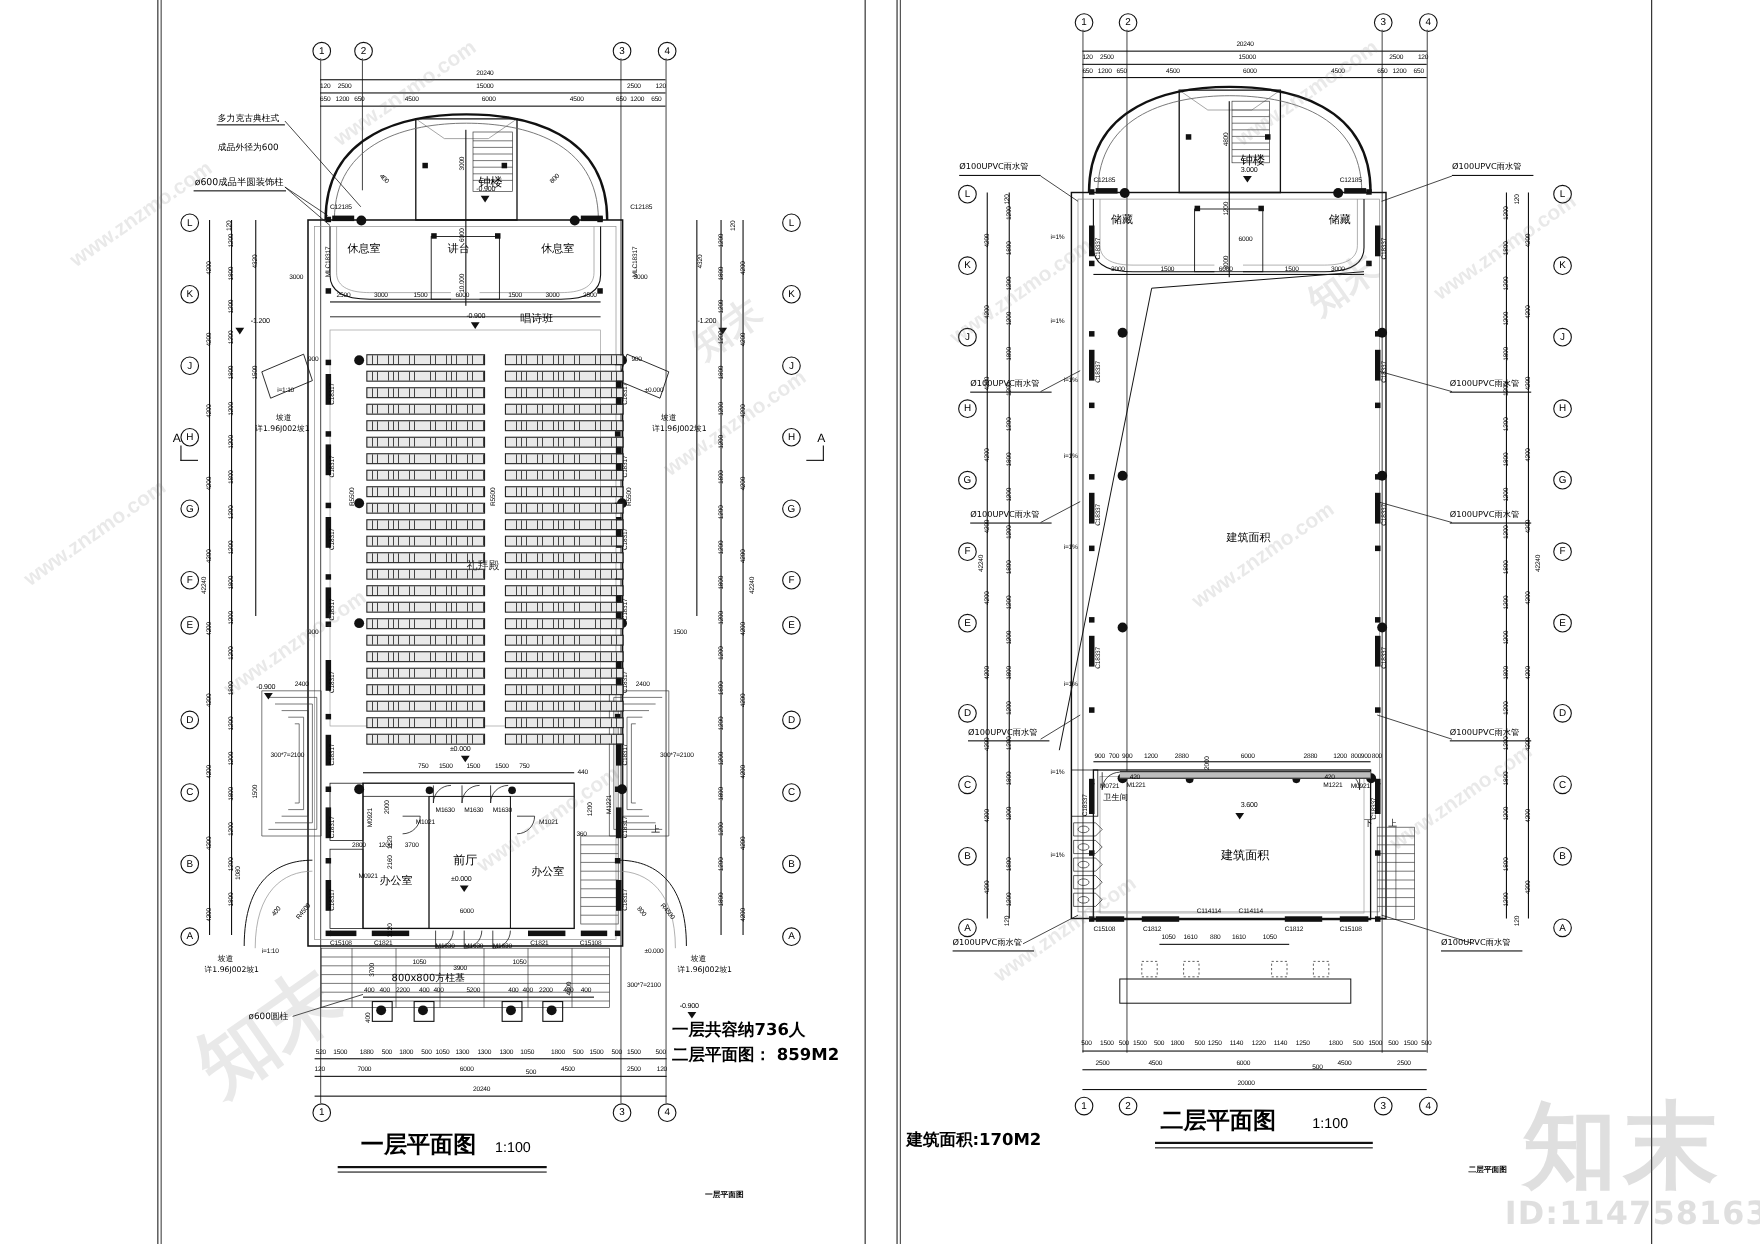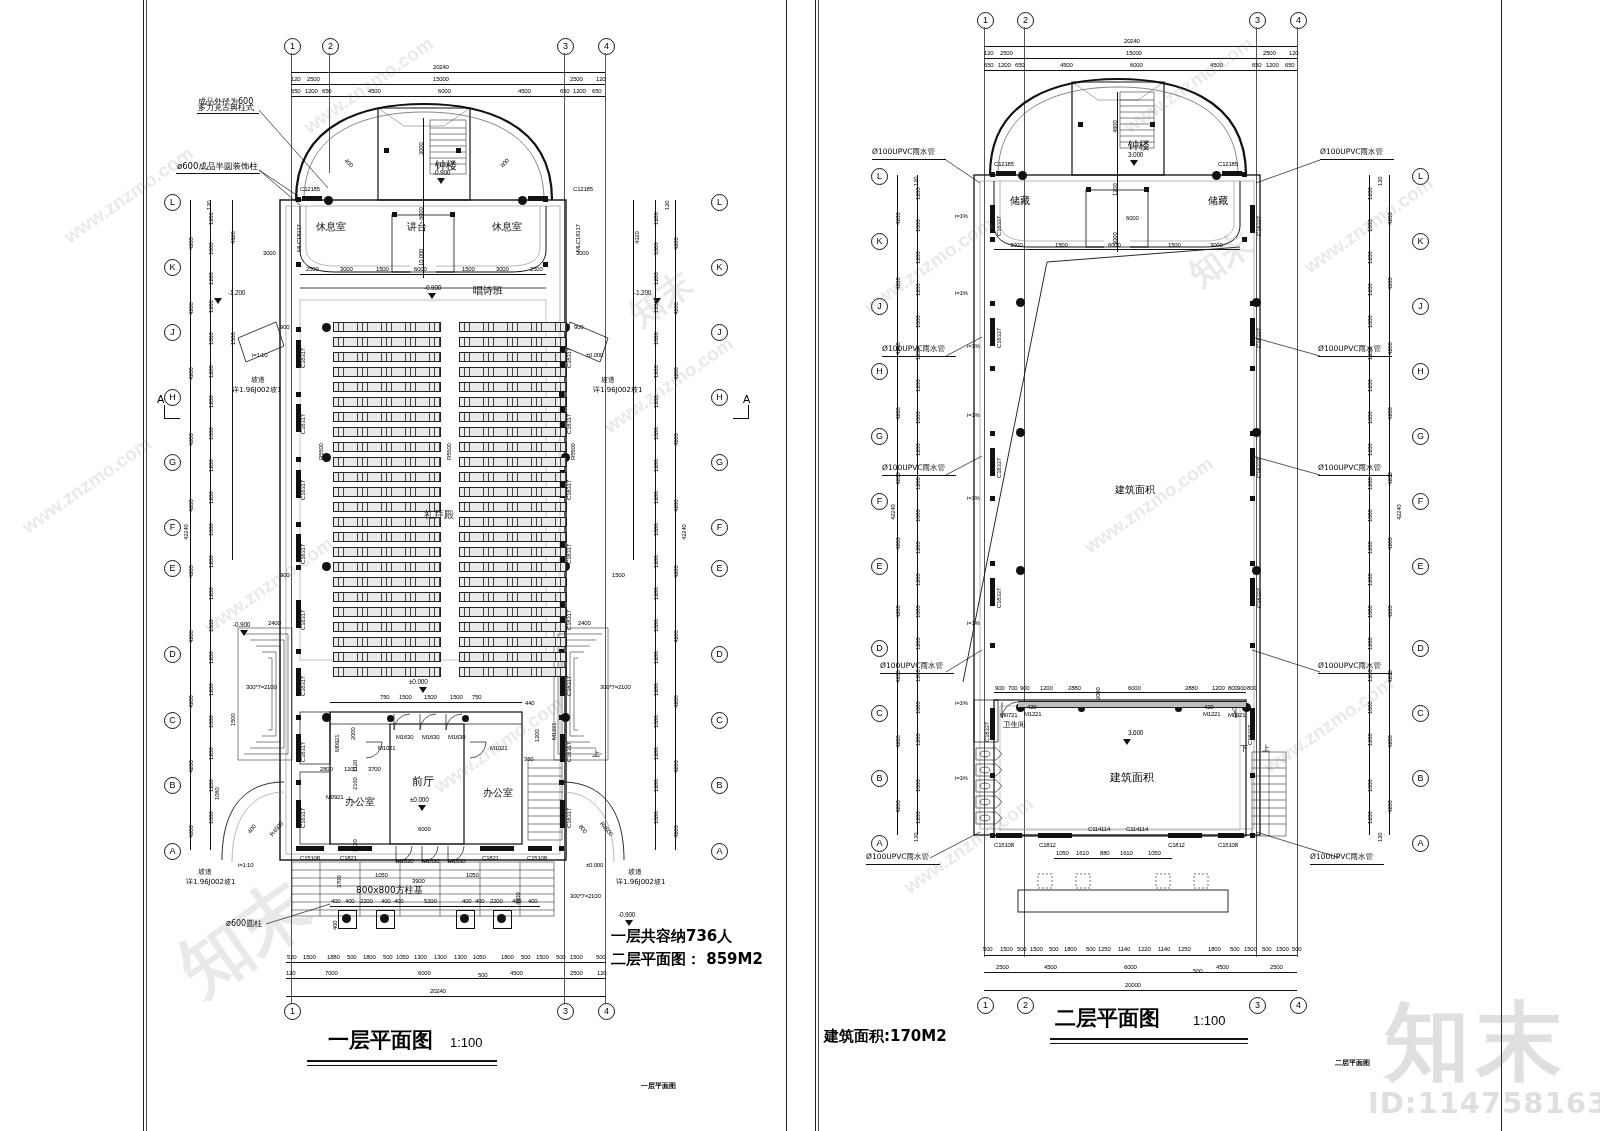--- a/index.html
+++ b/index.html
@@ -96,21 +96,21 @@
   <div class="dim" style="left:305px;top:88px;">1200</div>
   <div class="dim" style="left:322px;top:88px;">650</div>
   <div class="dim" style="left:368px;top:88px;">4500</div>
   <div class="dim" style="left:438px;top:88px;">6000</div>
   <div class="dim" style="left:518px;top:88px;">4500</div>
   <div class="dim" style="left:560px;top:88px;">650</div>
   <div class="dim" style="left:573px;top:88px;">1200</div>
   <div class="dim" style="left:592px;top:88px;">650</div>
 
   <div class="lab cn" style="left:198px;top:104px;font-size:8px;">多力克古典柱式</div>
-  <div class="lab cn" style="left:198px;top:98px;font-size:8px;">成品外径为600</div>
+  <div class="lab cn" style="left:198px;top:130px;font-size:8px;">成品外径为600</div>
   <div class="ln h" style="left:197px;top:113px;width:62px;"></div>
   <div class="lab cn" style="left:177px;top:162px;font-size:8.5px;">ø600成品半圆装饰柱</div>
   <div class="ln h" style="left:176px;top:173px;width:84px;"></div>
 
   <div class="bub" style="left:164px;top:194px;">L</div>
   <div class="bub" style="left:164px;top:259px;">K</div>
   <div class="bub" style="left:164px;top:324px;">J</div>
   <div class="bub" style="left:164px;top:389px;">H</div>
   <div class="bub" style="left:164px;top:454px;">G</div>
   <div class="bub" style="left:164px;top:519px;">F</div>

